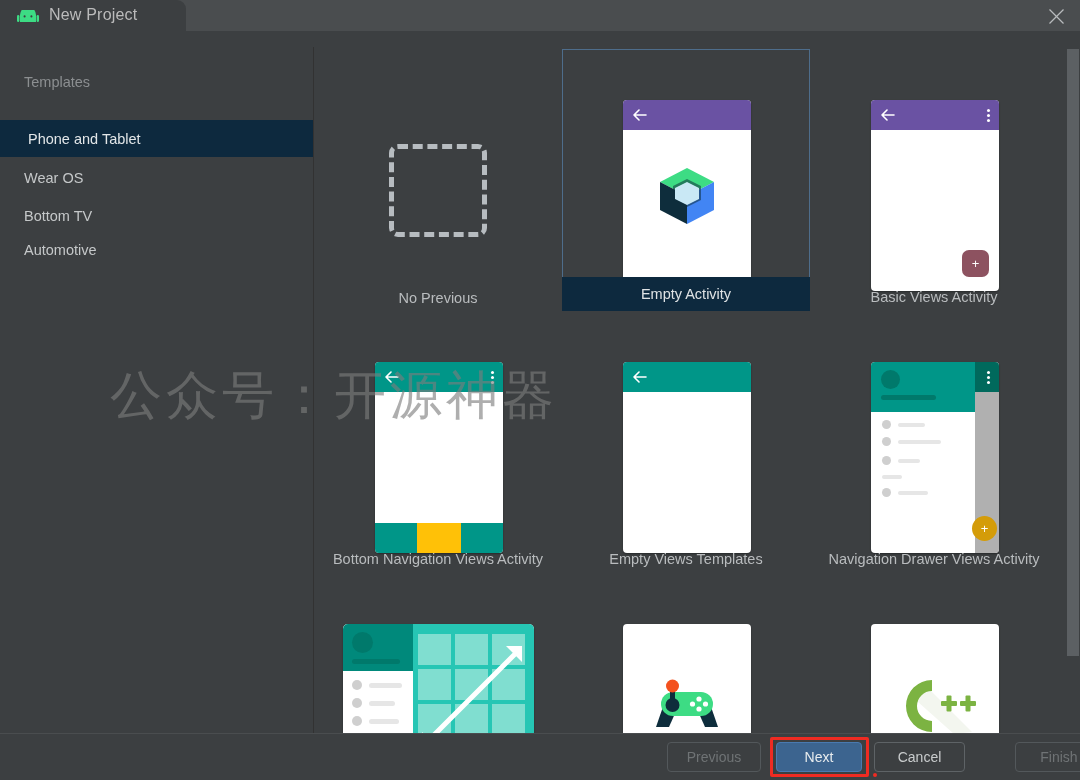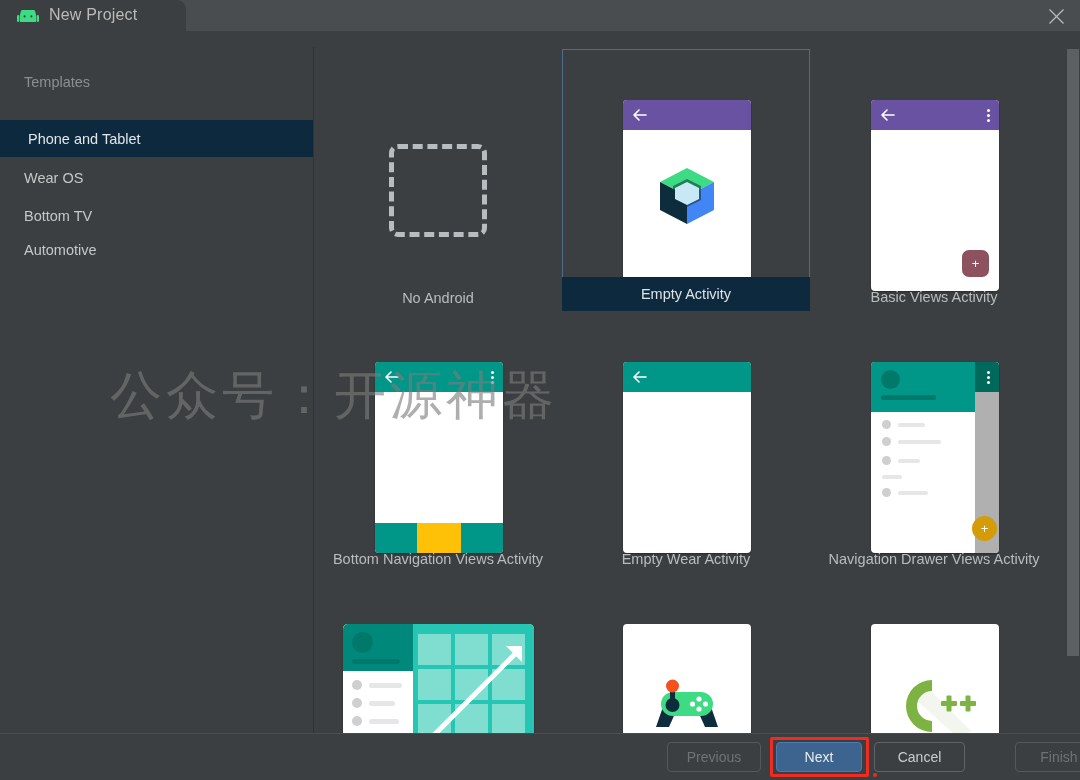--- a/index.html
+++ b/index.html
@@ -195,21 +195,21 @@
       </div>
       <div class="side-item" style="top:174px;align-items:flex-end;">
         <span>Automotive</span>
       </div>
     </div>
 
     <div class="gallery">
 
       <div class="cell" style="left:0px;top:2px;width:248px;height:262px;">
         <div class="dashedbox" style="left:75px;top:95px;width:98px;height:93px;"></div>
-        <div class="cap" style="top:241px;">No Android</div>
+        <div class="cap" style="top:241px;">No Previous</div>
       </div>
 
       <div class="cell sel" style="left:248px;top:2px;width:248px;height:262px;">
         <div class="cell-frame" style="width:248px;height:262px;"></div>
 
         <div class="thumb" style="left:61px;top:51px;width:128px;height:191px;">
           <div class="appbar purple" style="height:30px;">
             <svg class="backarrow" style="left:10px;top:9px;" width="14" height="12" viewBox="0 0 14 12">
               <path d="M6 1 L1 6 L6 11 M1 6 L13 6" stroke="#ffffff" stroke-width="1.6" fill="none" stroke-linecap="round" stroke-linejoin="round"></path>
             </svg>
@@ -267,21 +267,21 @@
       </div>
 
       <div class="cell" style="left:248px;top:264px;width:248px;height:262px;">
         <div class="thumb" style="left:61px;top:51px;width:128px;height:191px;">
           <div class="appbar teal" style="height:30px;">
             <svg class="backarrow" style="left:10px;top:9px;" width="14" height="12" viewBox="0 0 14 12">
               <path d="M6 1 L1 6 L6 11 M1 6 L13 6" stroke="#ffffff" stroke-width="1.6" fill="none" stroke-linecap="round" stroke-linejoin="round"></path>
             </svg>
           </div>
         </div>
-        <div class="cap" style="top:240px;">Empty Wear Activity</div>
+        <div class="cap" style="top:240px;">Empty Views Templates</div>
       </div>
 
       <div class="cell" style="left:496px;top:264px;width:248px;height:262px;">
         <div class="thumb" style="left:61px;top:51px;width:128px;height:191px;">
 
           <div style="position:absolute;right:0;top:0;width:24px;height:100%;background:#b0b0b0;"></div>
           <div style="position:absolute;right:0;top:0;width:24px;height:30px;background:#00695c;">
             <div class="kebab" style="right:9px;top:9px;width:3px;height:13px;">
               <i style="width:3px;height:3px;"></i>
                 <i style="width:3px;height:3px;"></i>

